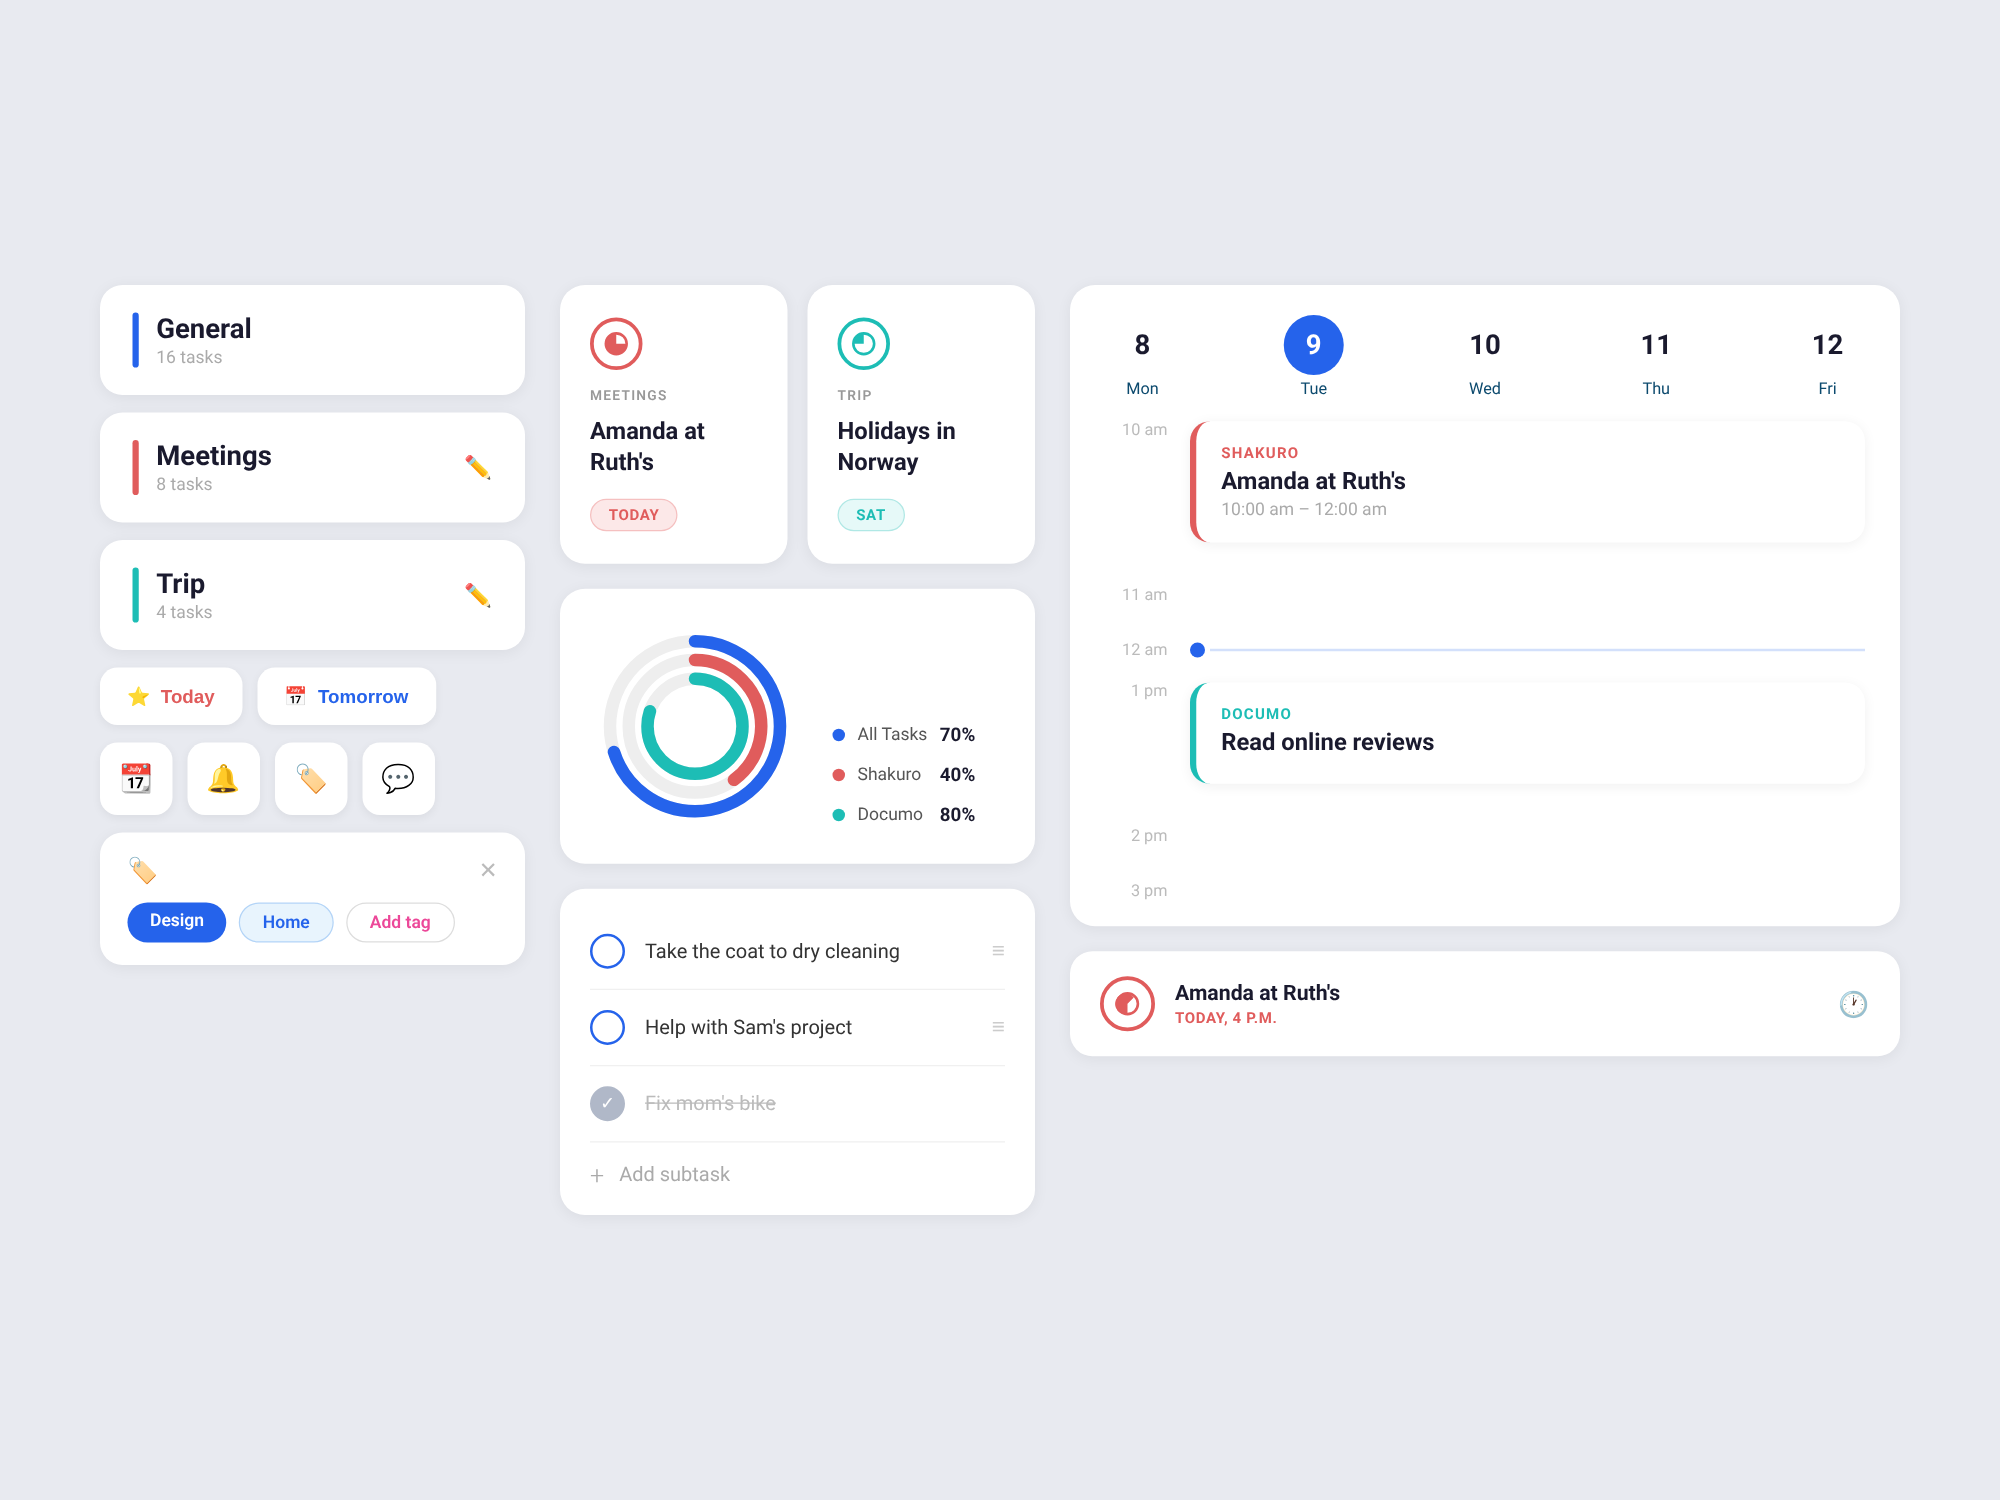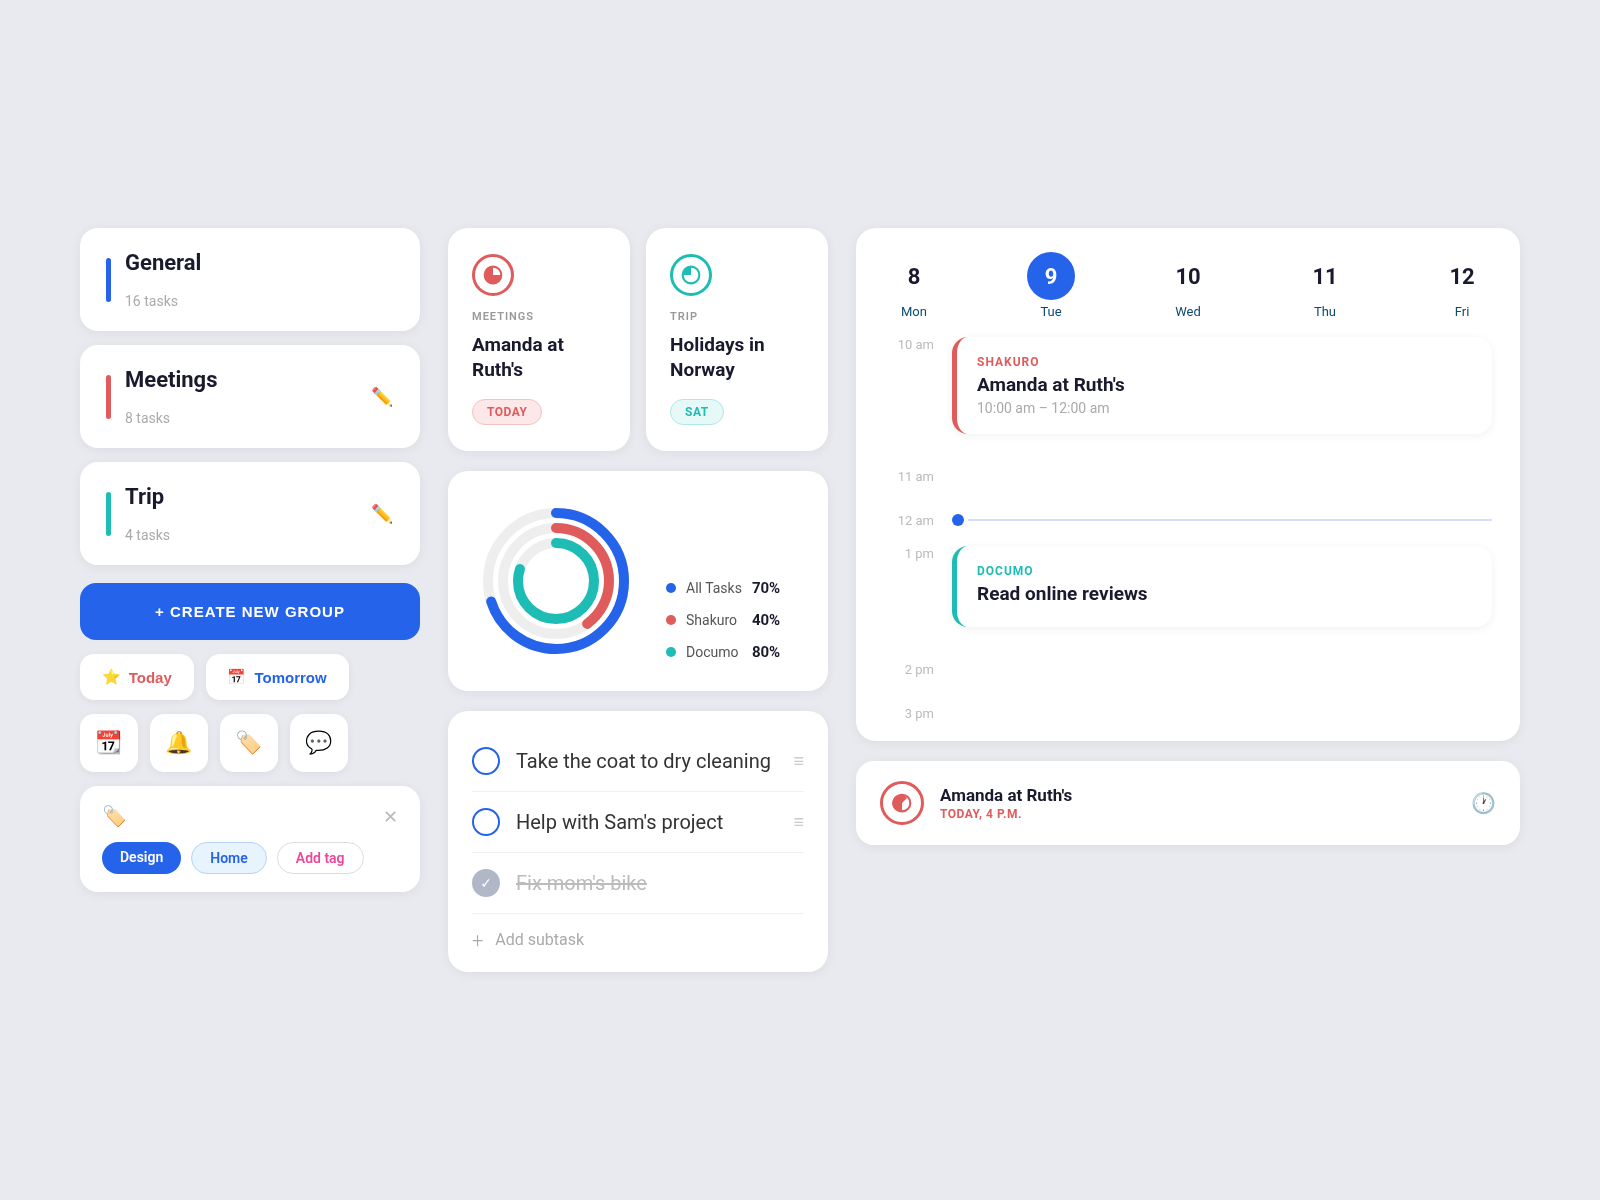--- a/index.html
+++ b/index.html
@@ -49,21 +49,21 @@
       border-radius: 3px;
     }
     .group-title {
       font-size: 22px;
       font-weight: 700;
       color: #1a1a2e;
     }
     .group-subtitle {
       font-size: 14px;
       color: #aaa;
-      margin-top: 18px;
+      margin-top: 2px;
     }
     .edit-icon {
       color: #ccc;
       font-size: 18px;
       cursor: pointer;
     }
     .create-btn {
       background: #2563eb;
       color: #fff;
       border: none;
@@ -268,21 +268,21 @@
       justify-content: center;
     }
     .task-check.done {
       background: #b0b8c8;
       border-color: #b0b8c8;
       color: #fff;
       font-size: 14px;
     }
     .task-text {
       flex: 1;
-      font-size: 20px;
+      font-size: 16px;
       color: #333;
     }
     .task-text.done {
       text-decoration: line-through;
       color: #bbb;
     }
     .task-menu { color: #ccc; font-size: 18px; cursor: pointer; }
     .add-subtask {
       display: flex;
       align-items: center;
@@ -460,21 +460,20 @@
       <div class="group-card-left">
         <div class="group-bar" style="background:#1dbdb5;"></div>
         <div>
           <div class="group-title">Trip</div>
           <div class="group-subtitle">4 tasks</div>
         </div>
       </div>
       <span class="edit-icon">✏️</span>
     </div>
 
-    <button class="create-btn">+ CREATE NEW GROUP</button>
 
     <div class="quick-btns">
       <button class="quick-btn today">
         <span>⭐</span>
         <span>Today</span>
       </button>
       <button class="quick-btn tomorrow">
         <span>📅</span>
         <span>Tomorrow</span>
       </button>

